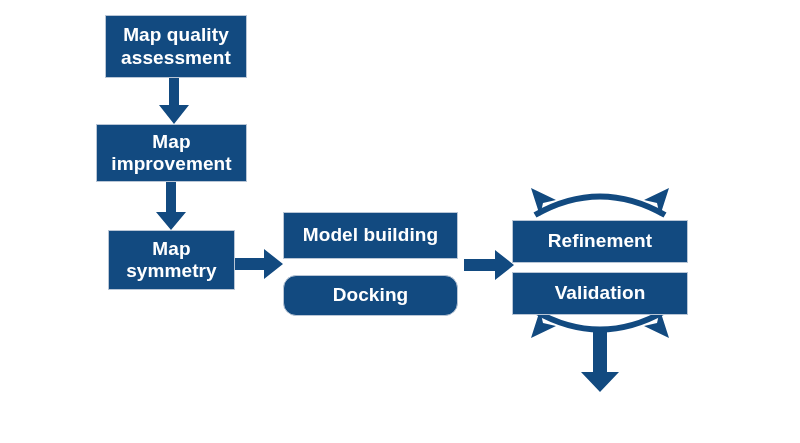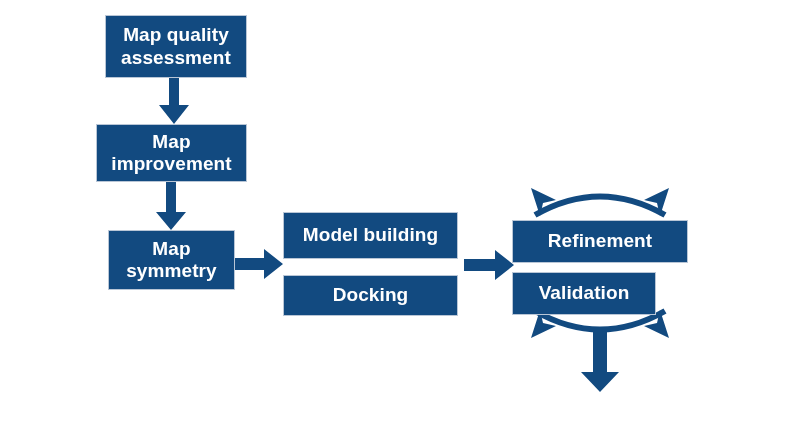--- a/index.html
+++ b/index.html
@@ -109,26 +109,26 @@
 
   <div class="node" id="n-map-symmetry" style="left: 108px; top: 230px; width: 127px; height: 60px; background: rgb(18, 74, 128); color: rgb(255, 255, 255);">
     <span class="node-label">Map
 symmetry</span>
   </div>
 
   <div class="node" id="n-model-building" style="left: 283px; top: 212px; width: 175px; height: 47px; background: rgb(18, 74, 128); color: rgb(255, 255, 255);">
     <span class="node-label">Model building</span>
   </div>
 
-  <div class="node" id="n-docking" style="left: 283px; top: 275px; width: 175px; height: 41px; background: rgb(18, 74, 128); color: rgb(255, 255, 255);">
+  <div class="node" id="n-docking" style="left: 283px; top: 275px; width: 175px; height: 41px; background: rgb(18, 74, 128); color: rgb(255, 255, 255); border-radius: 13px;">
     <span class="node-label">Docking</span>
   </div>
 
   <div class="node" id="n-refinement" style="left: 512px; top: 210px; width: 176px; height: 43px; background: rgb(18, 74, 128); color: rgb(255, 255, 255); margin-top: 10px;">
     <span class="node-label">Refinement</span>
   </div>
 
-  <div class="node" id="n-validation" style="left: 512px; top: 272px; width: 144px; height: 43px; background: rgb(18, 74, 128); color: rgb(255, 255, 255);">
+  <div class="node" id="n-validation" style="left: 512px; top: 272px; width: 176px; height: 43px; background: rgb(18, 74, 128); color: rgb(255, 255, 255);">
     <span class="node-label">Validation</span>
   </div>
 
 
 </div>
 
 </body></html>

